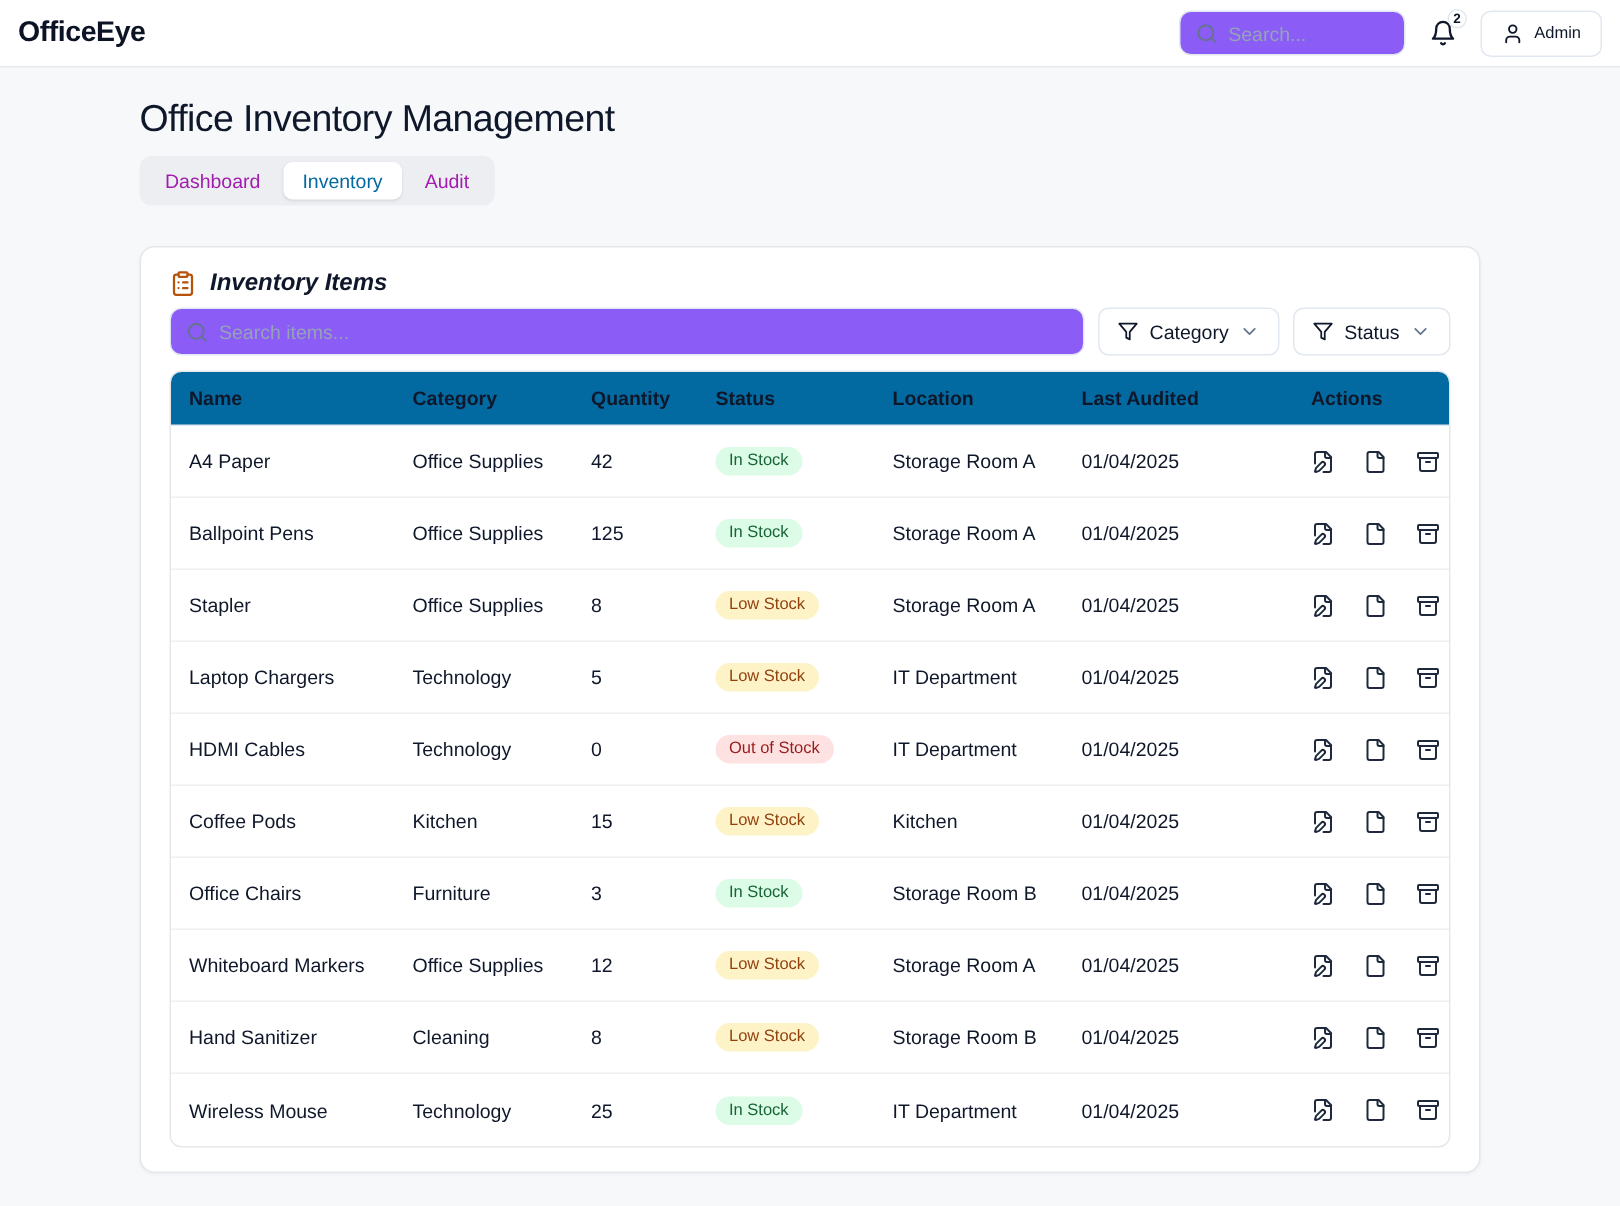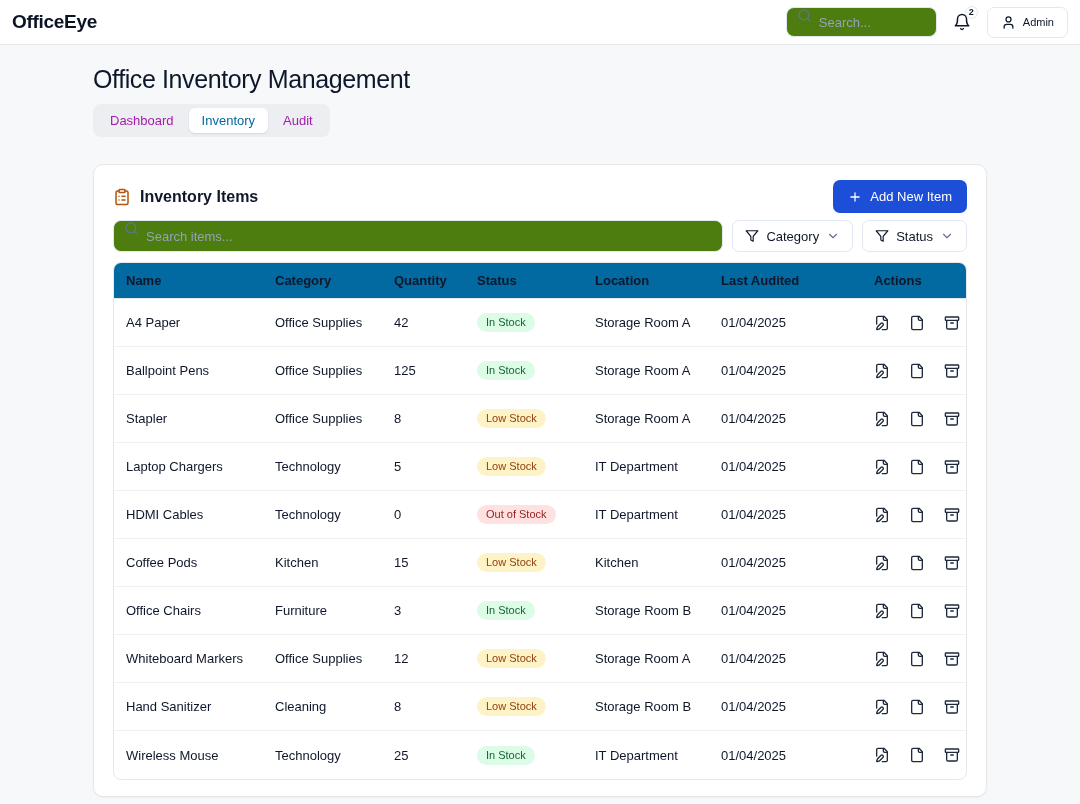--- a/index.html
+++ b/index.html
@@ -26,24 +26,25 @@
   .logo {
     font-size: 19px;
     font-weight: 700;
     letter-spacing: -0.3px;
     color: #0b1324;
     cursor: pointer;
   }
   .topbar-right { display: flex; align-items: center; gap: 12px; }
   .searchbox {
     display: flex;
+    align-items: center;
     gap: 7px;
     height: 30px;
     padding: 0 10px;
-    background: #4d7c0f;
+    background: #8b5cf6;
     border: 1px solid #e2e8f0;
     border-radius: 8px;
   }
   .searchbox input {
     border: none;
     outline: none;
     background: transparent;
     font-family: "Liberation Sans", sans-serif;
     font-size: 13px;
     color: #0f172a;
@@ -135,21 +136,21 @@
     border-radius: 10px;
     box-shadow: 0 1px 2px rgba(15,23,42,.04);
     padding: 15px 19px 16px;
   }
   .card-head {
     display: flex;
     align-items: center;
     justify-content: space-between;
     margin-bottom: 7px;
   }
-  .card-title-group { display: flex; align-items: flex-end; gap: 9px; }
+  .card-title-group { display: flex; align-items: flex-end; gap: 9px; font-style: italic; }
   .clipboard-color { color: #b45309; }
   .panel-title { font-size: 16px; font-weight: 700; }
   .btn-primary {
     display: flex;
     align-items: center;
     gap: 8px;
     height: 33px;
     padding: 0 15px;
     background: #1d4ed8;
     color: #ffffff;
@@ -287,29 +288,20 @@
               <rect width="8" height="4" x="8" y="2" rx="1" ry="1"></rect>
               <path d="M16 4h2a2 2 0 0 1 2 2v14a2 2 0 0 1-2 2H6a2 2 0 0 1-2-2V6a2 2 0 0 1 2-2h2"></path>
               <path d="M12 11h4"></path>
               <path d="M12 16h4"></path>
               <path d="M8 11h.01"></path>
               <path d="M8 16h.01"></path>
             </svg>
         </span>
         <h2 class="panel-title">Inventory Items</h2>
       </div>
-      <button class="btn-primary">
-        <span>
-          <svg width="14" height="14" viewBox="0 0 24 24" fill="none" stroke="currentColor" stroke-width="2.2" stroke-linecap="round" stroke-linejoin="round">
-              <path d="M5 12h14"></path>
-              <path d="M12 5v14"></path>
-            </svg>
-        </span>
-        <span>Add New Item</span>
-      </button>
     </div>
 
     <div class="filter-row">
       <div class="searchbox items-search">
         <span class="icon-muted">
           <svg width="15" height="15" viewBox="0 0 24 24" fill="none" stroke="currentColor" stroke-width="2" stroke-linecap="round" stroke-linejoin="round">
               <circle cx="11" cy="11" r="8"></circle>
               <path d="m21 21-4.3-4.3"></path>
             </svg>
         </span>

